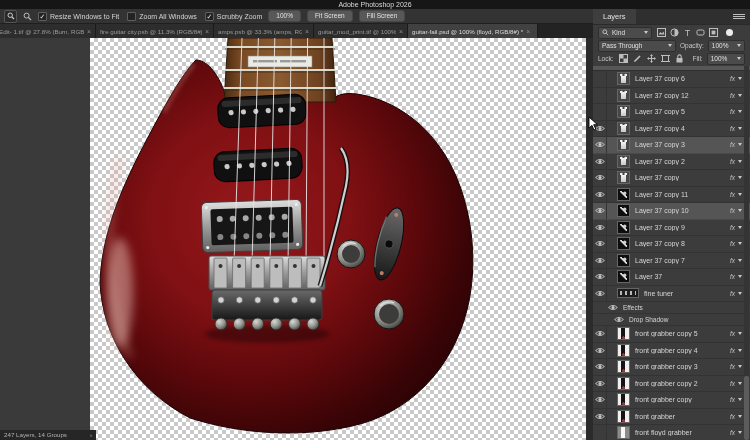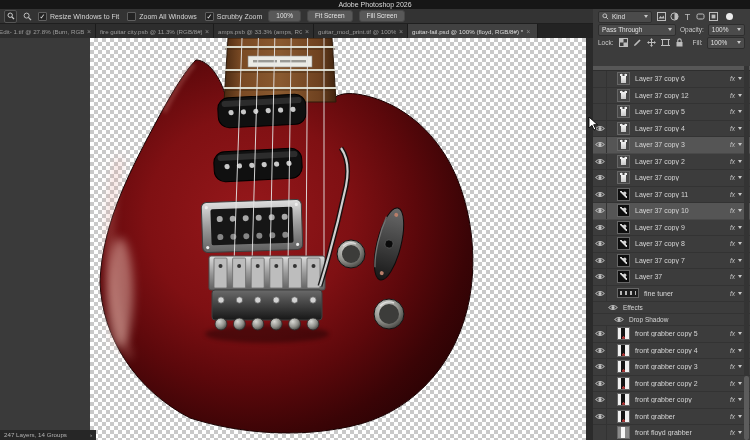--- a/index.html
+++ b/index.html
@@ -351,20 +351,28 @@
   </div>
 
   <div id="statusbar">
     <span>247 Layers, 14 Groups</span>
     <span>›</span>
   </div>
 
   <div id="gutter"></div>
 
   <div id="panel">
+    <div id="paneltabs">
+      <span id="layers-tab">Layers</span>
+      <span id="panel-menu">
+          <i></i>
+          <i></i>
+          <i></i>
+        </span>
+    </div>
     <div class="prow">
       <span class="combo" style="width:46px;">
         <svg width="7" height="7" viewBox="0 0 8 8">
           <circle cx="3.2" cy="3.2" r="2.2" fill="none" stroke="#cfcfcf" stroke-width="1"></circle>
           <line x1="4.8" y1="4.8" x2="7" y2="7" stroke="#cfcfcf" stroke-width="1"></line>
         </svg>
         <span style="flex:1;">Kind</span>
         <span class="chev"></span>
       </span>
       <span id="ficon-slot" style="display:flex;gap:2px;align-items:center;">

